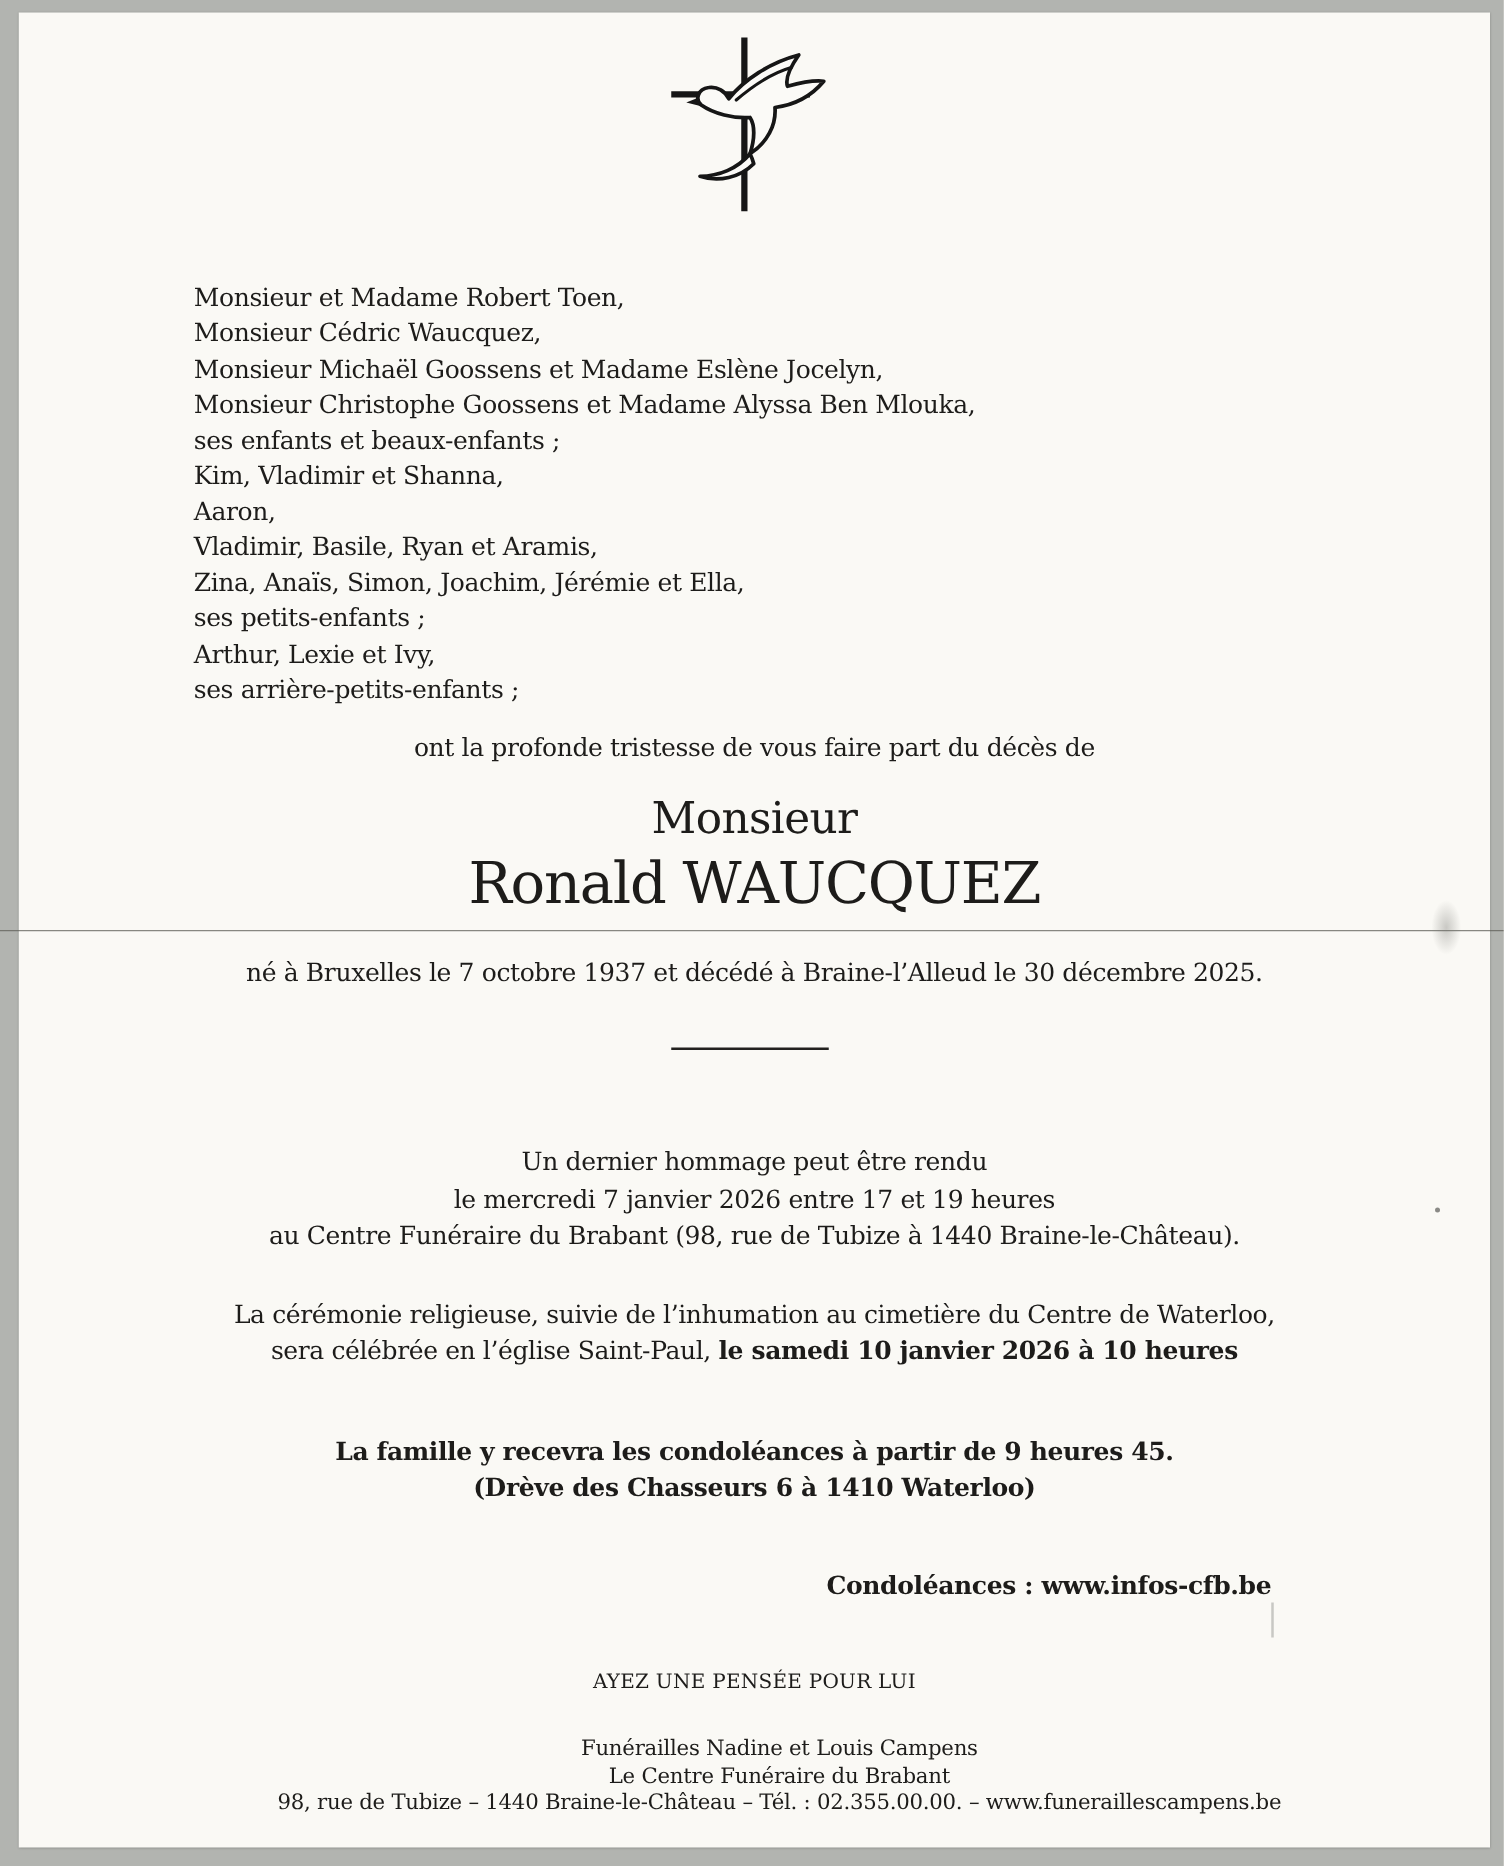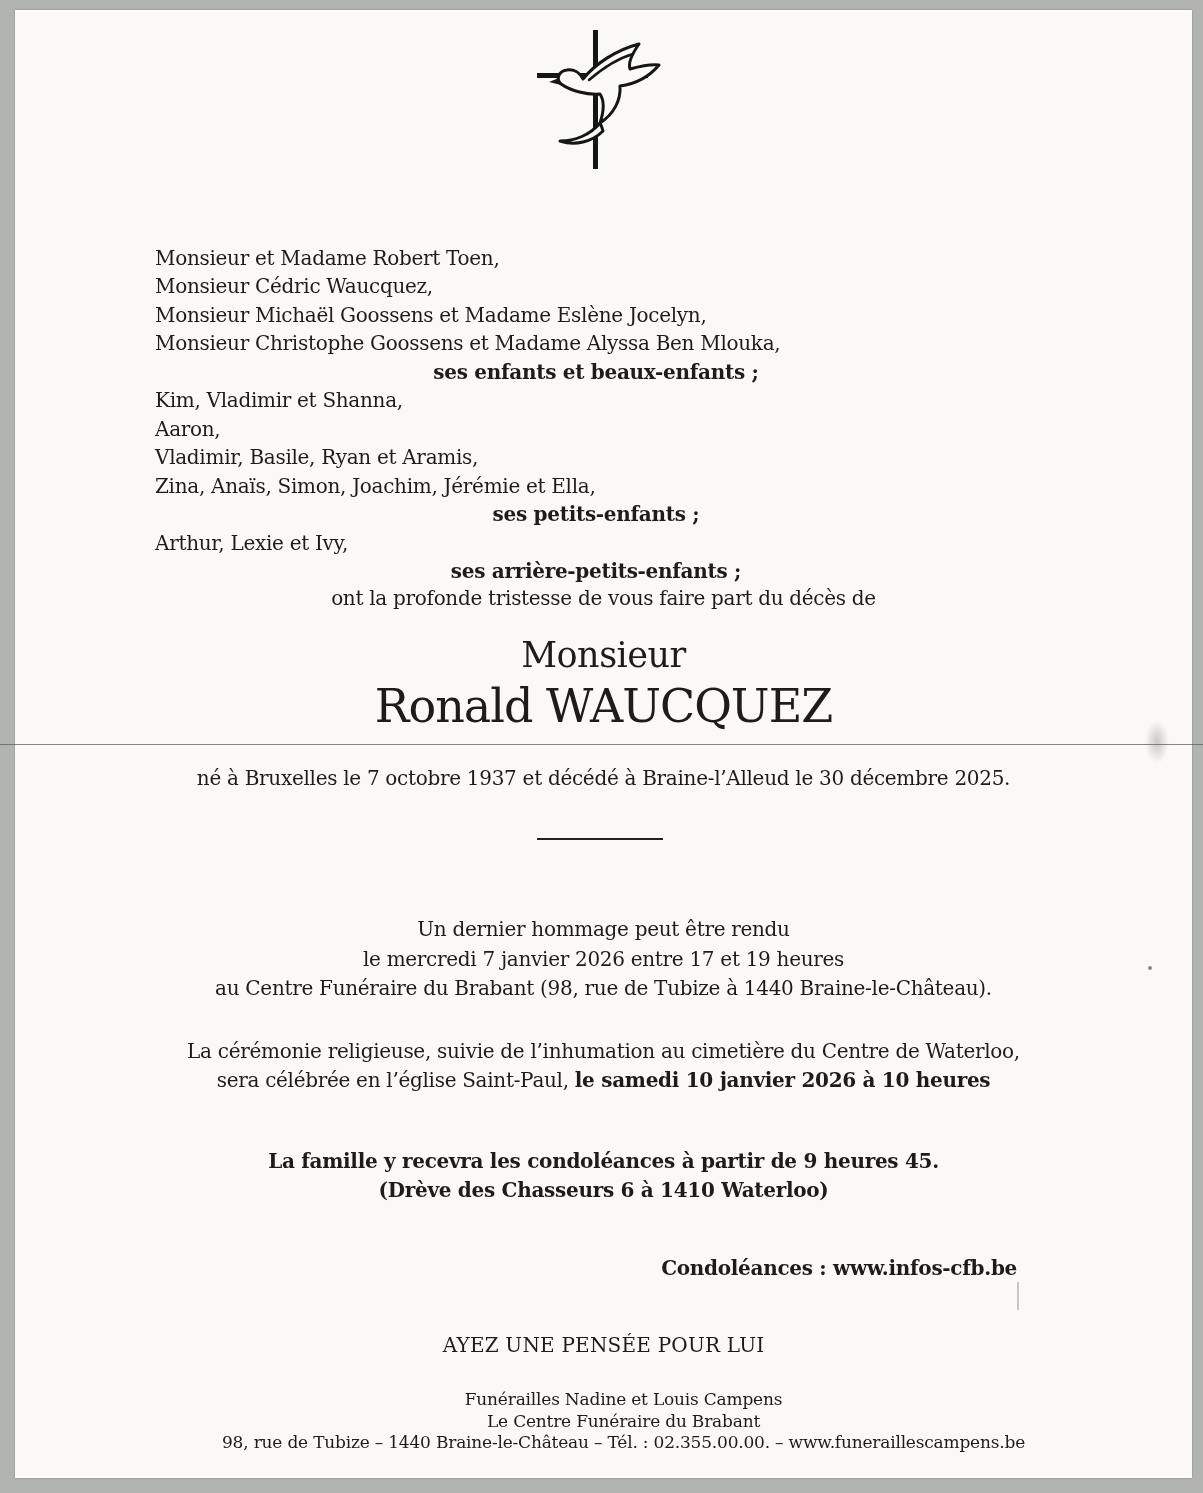--- a/index.html
+++ b/index.html
@@ -13,35 +13,35 @@
   }
   .stage{position:absolute;inset:0;}
   .page{
     position:absolute;left:15px;top:10px;width:1177px;height:1468px;
     background:#faf9f5;
     box-shadow:0 0 2px rgba(0,0,0,.25);
   }
   .abs{position:absolute;}
   .names{
     left:140px;right:155px;top:214px;
-    font-size:20px;line-height:28.45px;letter-spacing:-0.3px;margin-top:20px;
+    font-size:20px;line-height:28.45px;letter-spacing:-0.3px;
   }
-  .names .r{text-align:center;font-weight:bold;}
+  .names .r{text-align:left;}
   .centered{left:0;right:0;text-align:center;}
   .announce{top:574px;font-size:20px;line-height:28px;letter-spacing:-0.3px;}
   .dec-title{top:623px;font-size:35px;line-height:44px;letter-spacing:-0.5px;}
   .dec-name{top:668px;font-size:46px;line-height:56px;letter-spacing:-1px;}
   .life{top:754px;font-size:20px;line-height:28px;letter-spacing:-0.3px;}
   .divider{top:828px;left:522px;width:126px;height:2px;background:#22211f;}
   .viewing{top:889px;font-size:20px;line-height:29.5px;letter-spacing:-0.3px;margin-top:16px;}
   .ceremony{top:1027px;font-size:20px;line-height:29px;letter-spacing:-0.3px;}
   .reception{top:1137px;font-size:20px;line-height:29px;font-weight:bold;letter-spacing:-0.3px;text-align:center;}
   .condolences{top:1244px;right:175px;left:0;text-align:right;font-size:20px;line-height:28px;font-weight:bold;letter-spacing:-0.3px;}
   .condolences .url{text-underline-offset:3px;text-align:center;}
-  .closing{top:1321px;font-size:20px;line-height:28px;letter-spacing:0.2px;}
+  .closing{top:1321px;font-size:16px;line-height:28px;letter-spacing:0.2px;}
   .funeral-home{top:1379px;font-size:17px;line-height:21.5px;letter-spacing:-0.2px;padding-left:40px;}
   .fold-line{
     left:-15px;width:1203px;top:734px;height:1px;
     background:rgba(96,96,90,0.75);
   }
   .emblem-wrap{top:18px;left:0;right:0;display:flex;justify-content:center;}
   .emblem-wrap svg{transform:translateX(-7px);}
   .smudge{
     left:1130px;top:710px;width:24px;height:44px;
     background:radial-gradient(ellipse at center,rgba(110,110,105,.35),rgba(110,110,105,0) 70%);

